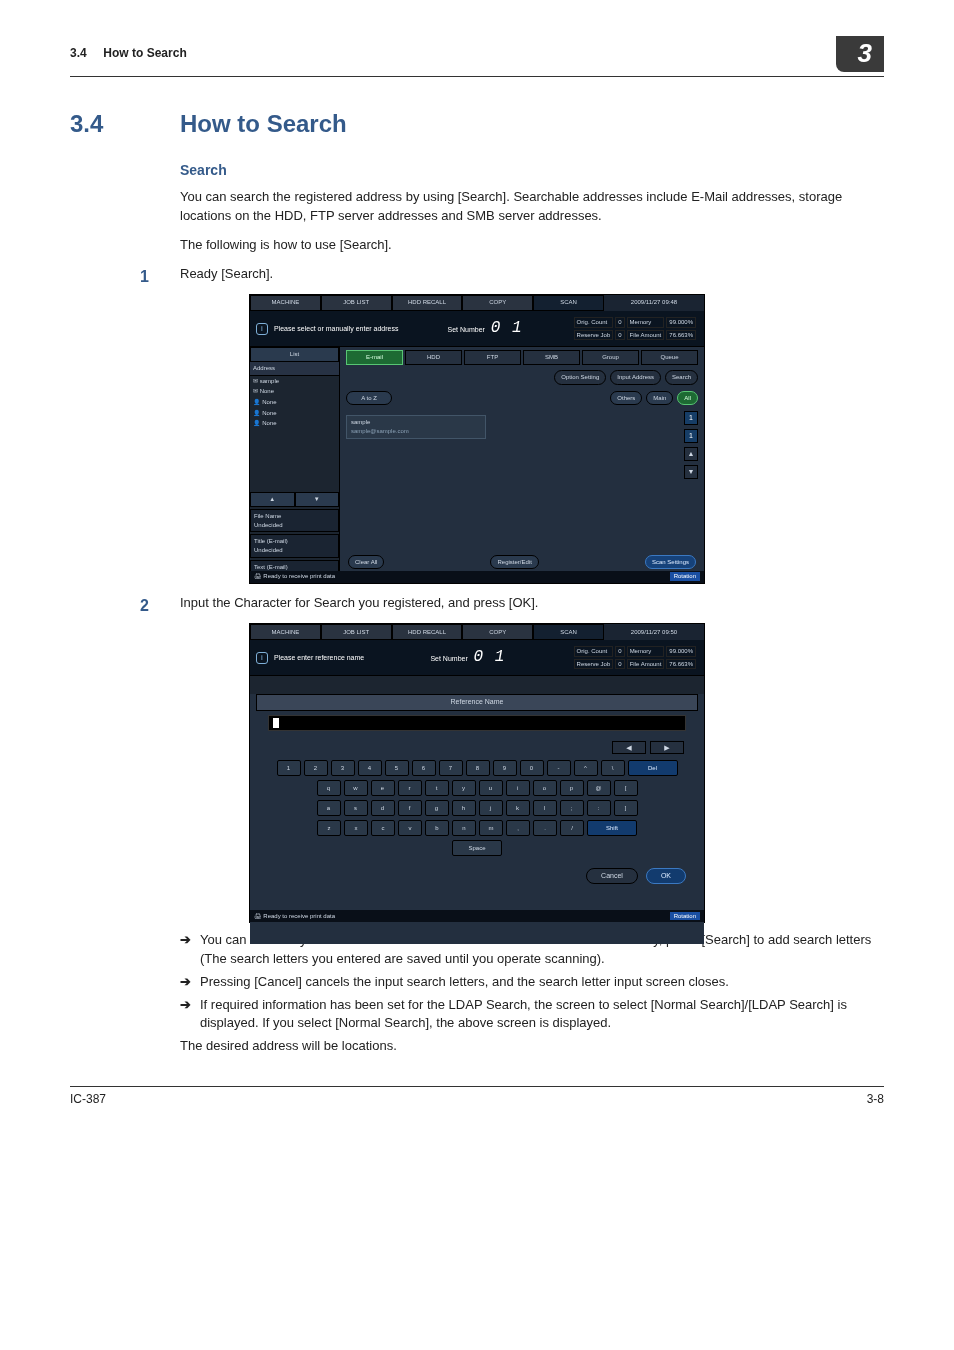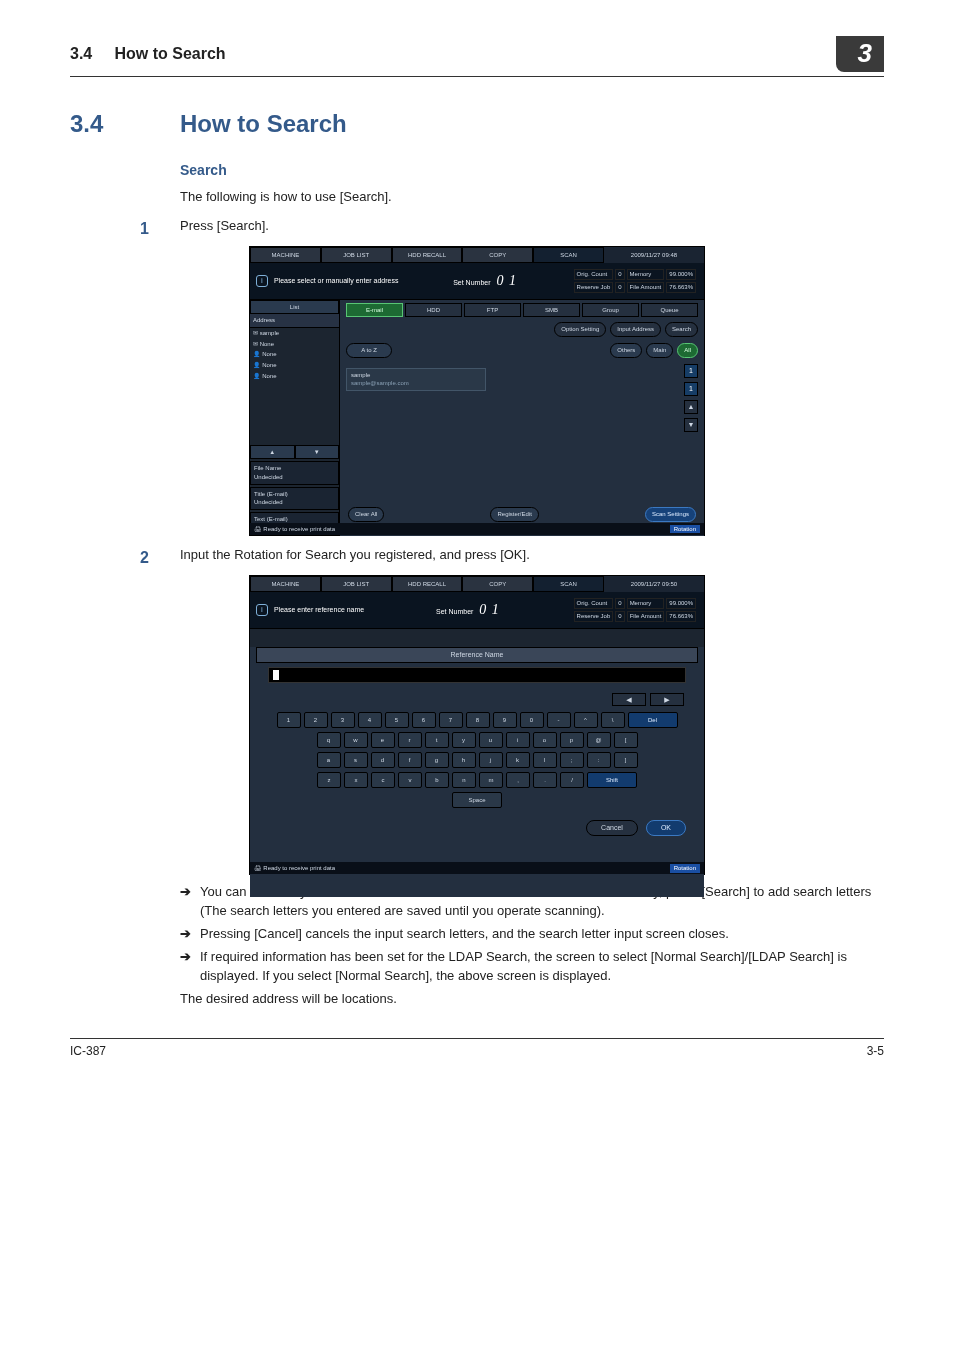--- a/index.html
+++ b/index.html
@@ -7,21 +7,21 @@
     font-family: Arial, Helvetica, sans-serif;
     background: #fff;
     width: 954px;
     margin: 0 auto;
     color: #222;
     font-size: 13px;
     line-height: 1.45;
   }
   .page { padding: 36px 70px 30px 70px; position: relative; }
   .header-row { display: flex; justify-content: space-between; align-items: center; border-bottom: 1px solid #333; padding-bottom: 4px; margin-bottom: 30px; }
-  .header-left { font-size: 16px; font-weight: bold; }
+  .header-left { font-size: 12px; font-weight: bold; }
   .chapter-box { background: #3a3a3a; color: #fff; font-weight: bold; font-style: italic; font-size: 26px; padding: 0 12px 2px 22px; border-radius: 0 0 0 8px; line-height: 34px; }
   .sec-block { display: flex; align-items: baseline; margin-bottom: 12px; }
   .sec-num { width: 110px; font-size: 24px; font-weight: bold; color: #345a8a; }
   .sec-title { font-size: 24px; font-weight: bold; color: #345a8a; }
   .body-indent { margin-left: 110px; }
   .subhead { font-size: 15px; font-weight: bold; color: #345a8a; margin-top: 20px; margin-bottom: 8px; }
   .subhead2 { font-size: 14px; font-weight: bold; color: #345a8a; margin-top: 18px; margin-bottom: 8px; }
   p { margin-bottom: 10px; }
   .step-row { display: flex; margin-top: 10px; margin-bottom: 6px; }
   .step-num { width: 110px; text-align: left; font-size: 16px; font-weight: bold; color: #345a8a; padding-left: 70px; }
@@ -34,21 +34,21 @@
   .arrow { width: 20px; font-weight: bold; }
   .arrow-text { flex: 1; }
   .footer { display: flex; justify-content: space-between; border-top: 1px solid #333; margin-top: 30px; padding-top: 4px; font-size: 12px; }
   
   .tabbar { display:flex; height:16px; }
   .tabbar .tab { flex:1; background:#2a3340; border:1px solid #000; color:#cfd8e4; font-size:6px; display:flex; align-items:center; justify-content:center; }
   .tabbar .tab.active { background:#132030; }
   .tabbar .datetime { width:100px; background:#1a2432; font-size:6px; color:#cfd8e4; display:flex; align-items:center; justify-content:center; }
   .infobar { background:#0a1420; color:#fff; font-size:7px; padding:4px 6px; display:flex; align-items:center; justify-content:space-between; border-bottom:1px solid #000; }
   .info-i { display:inline-block; width:12px; height:12px; border:1px solid #7fb0d8; border-radius:3px; color:#7fb0d8; text-align:center; line-height:10px; font-size:8px; margin-right:4px; }
-  .setnum { font-family:Liberation Serif, serif; font-size:14px; font-style:italic; letter-spacing:1px; }
+  .setnum { font-family:Liberation Mono, monospace; font-size:16px; font-style:italic; letter-spacing:1px; }
   .status-grid { font-size:6px; color:#cfd8e4; }
   .status-grid td { border:1px solid #222; padding:0 2px; }
   .sc-body { display:flex; height: calc(100% - 52px); }
   .sc-left { width:90px; background:#1c2530; border-right:1px solid #000; display:flex; flex-direction:column; }
   .sc-left .lh { background:#2a3a4e; color:#cfd8e4; font-size:6px; text-align:center; padding:2px; border:1px solid #000; }
   .sc-left .grp { background:#273244; color:#cfd8e4; font-size:6px; padding:2px 3px; border-bottom:1px solid #000; }
   .sc-left .item { color:#cfd8e4; font-size:6px; padding:1px 3px; }
   .sc-left .lowbox { background:#1a2432; color:#cfd8e4; font-size:6px; padding:2px 3px; border:1px solid #000; margin-top:2px;}
   .sc-right { flex:1; background:#232f3f; position:relative; }
   .pill { display:inline-block; background:#2a3a4e; color:#cfd8e4; font-size:6px; padding:2px 6px; border-radius:8px; border:1px solid #000; }
@@ -101,26 +101,27 @@
 
   <div class="sec-block">
     <div class="sec-num">3.4</div>
     <div class="sec-title">How to Search</div>
   </div>
 
   <div class="body-indent">
 
 
     <div class="subhead2">Search</div>
+    <p>You can search the registered address by using [Search].  Searchable addresses include E-Mail addresses, storage locations on the HDD, FTP server addresses and SMB server addresses.</p>
     <p>The following is how to use [Search].</p>
   </div>
 
   <div class="step-row">
     <div class="step-num">1</div>
-    <div class="step-text">Press [Search].</div>
+    <div class="step-text">Ready [Search].</div>
   </div>
 
   <div class="screenshot sc1">
     <div class="tabbar">
       <div class="tab">MACHINE</div>
       <div class="tab">JOB LIST</div>
       <div class="tab">HDD RECALL</div>
       <div class="tab">COPY</div>
       <div class="tab active">SCAN</div>
       <div class="datetime">2009/11/27 09:48</div>
@@ -220,21 +221,21 @@
       </div>
     </div>
     <div class="statusbar">
       <span>🖨 <span>Ready to receive print data</span></span>
       <span class="rot">Rotation</span>
     </div>
   </div>
 
   <div class="step-row">
     <div class="step-num">2</div>
-    <div class="step-text">Input the Rotation for Search you registered, and press [OK].</div>
+    <div class="step-text">Input the Character for Search you registered, and press [OK].</div>
   </div>
 
   <div class="screenshot sc2">
     <div class="tabbar">
       <div class="tab">MACHINE</div>
       <div class="tab">JOB LIST</div>
       <div class="tab">HDD RECALL</div>
       <div class="tab">COPY</div>
       <div class="tab active">SCAN</div>
       <div class="datetime">2009/11/27 09:50</div>
@@ -362,16 +363,16 @@
         <div class="arrow-text">If required information has been set for the LDAP Search, the screen to select [Normal Search]/[LDAP Search] is displayed. If you select [Normal Search], the above screen is displayed.</div>
       </div>
   </div>
 
   <div class="body-indent">
     <p>The desired address will be locations.</p>
   </div>
 
   <div class="footer">
     <span>IC-387</span>
-    <span>3-5</span>
+    <span>3-8</span>
   </div>
 
 </div>
 
 </body></html>

